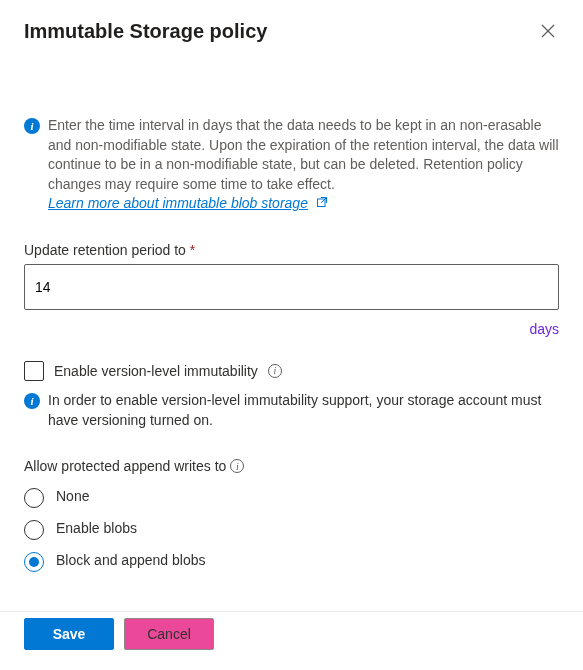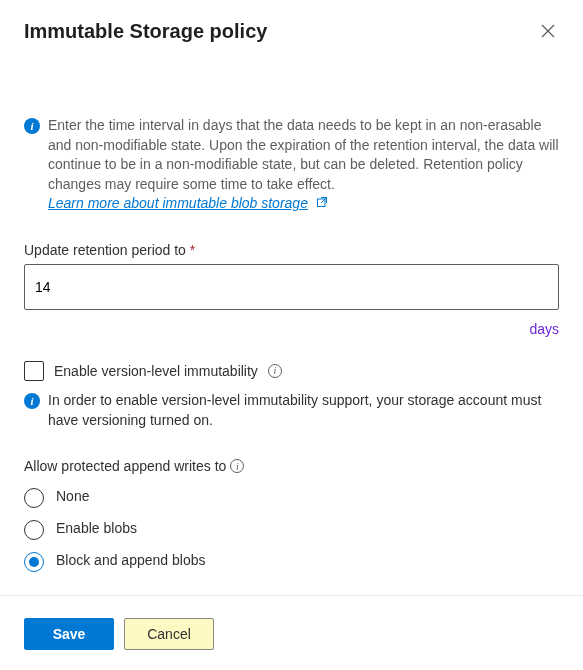--- a/index.html
+++ b/index.html
@@ -167,41 +167,41 @@
       left: 50%;
       transform: translate(-50%, -50%);
     }
     .radio-label { color: #323130; }
     .footer {
       position: absolute;
       bottom: 0;
       left: 0;
       right: 0;
       border-top: 1px solid #edebe9;
-      padding: 22px 24px 20px;
+      padding: 6px 24px 20px;
       display: flex;
       gap: 10px;
     }
     .btn {
       min-width: 90px;
       height: 32px;
       padding: 0 18px;
       font-size: 14px;
       font-family: inherit;
       border-radius: 2px;
       cursor: pointer;
     }
     .btn-primary {
       background: #0078d4;
       border: 1px solid #0078d4;
       color: #fff;
       font-weight: 600;
     }
     .btn-secondary {
-      background: #fef9c3;
+      background: #ec4899;
       border: 1px solid #8a8886;
       color: #323130;
     }
   </style>
 </head>
 <body>
 
 
 
 <div class="header">

